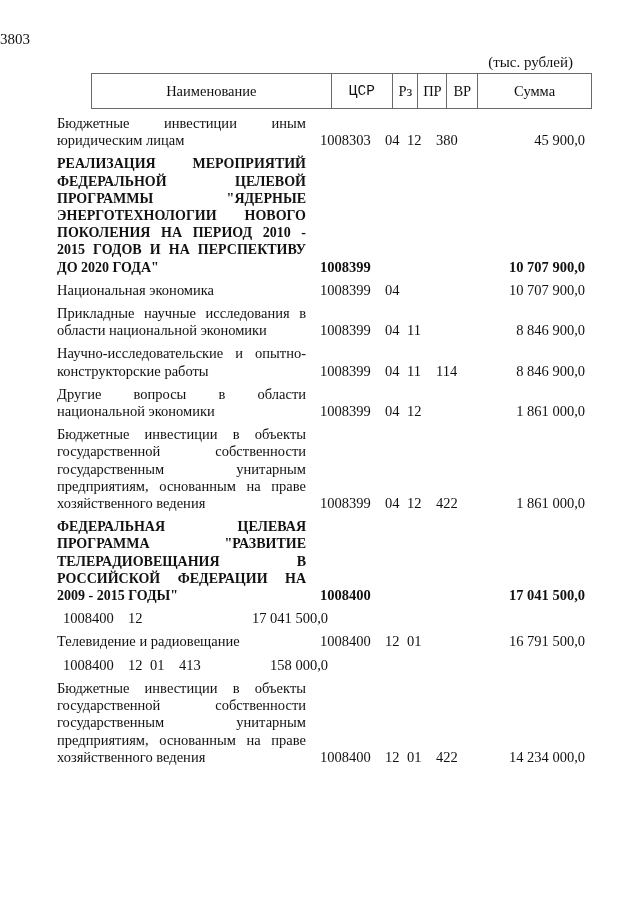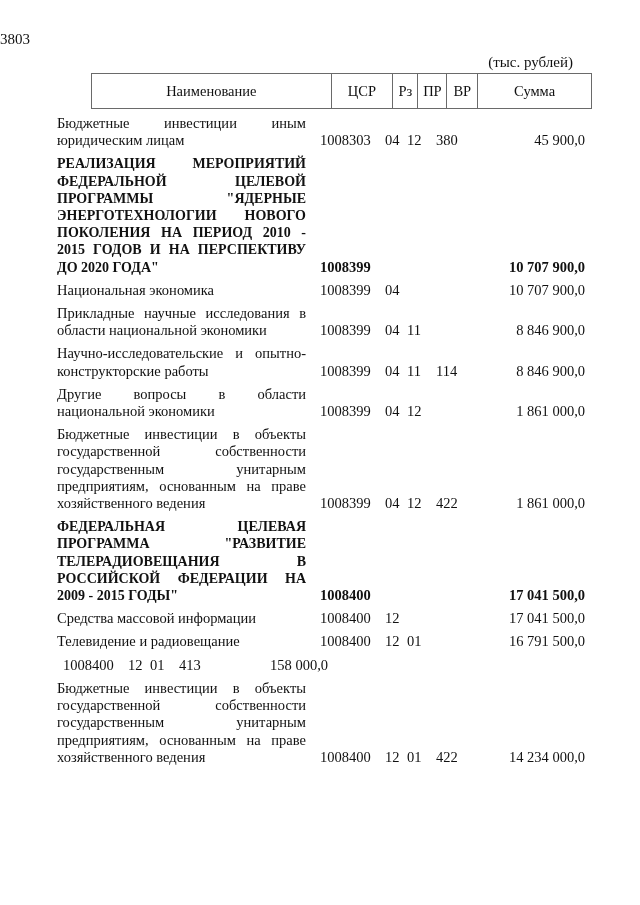--- a/index.html
+++ b/index.html
@@ -26,21 +26,21 @@
     font-size: 14.5px;
     margin-left: 36px;
   }
   .header .cell {
     display: flex; align-items: center; justify-content: center;
     box-sizing: border-box;
     border-right: 1px solid #6a6a6a;
   }
   .header .cell:last-child { border-right: none; }
   .c-name { width: 257px; }
-  .c-csr  { width: 66px; }
+  .c-csr  { width: 66px; font-family: Liberation Mono, monospace; }
   .c-rz   { width: 27px; }
   .c-pr   { width: 31px; }
   .c-vr   { width: 33px; }
   .c-sum  { width: 121px; }
 
   .rows { margin-top: 6px; }
   .row {
     display: flex; align-items: flex-end;
     font-size: 14.5px; line-height: 17.2px;
     margin-bottom: 6px;
@@ -133,21 +133,20 @@
     </div>
     <div class="row bold">
       <div class="name">ФЕДЕРАЛЬНАЯ ЦЕЛЕВАЯ ПРОГРАММА "РАЗВИТИЕ ТЕЛЕРАДИОВЕЩАНИЯ В РОССИЙСКОЙ ФЕДЕРАЦИИ НА 2009 - 2015 ГОДЫ"</div>
       <div class="csr">1008400</div>
       <div class="rz"></div>
       <div class="pr"></div>
       <div class="vr"></div>
       <div class="sum">17 041 500,0</div>
     </div>
     <div class="row">
-      <div class="name">Средства массовой информации</div>
       <div class="csr">1008400</div>
       <div class="rz">12</div>
       <div class="pr"></div>
       <div class="vr"></div>
       <div class="sum">17 041 500,0</div>
     </div>
     <div class="row">
       <div class="name">Телевидение и радиовещание</div>
       <div class="csr">1008400</div>
       <div class="rz">12</div>

